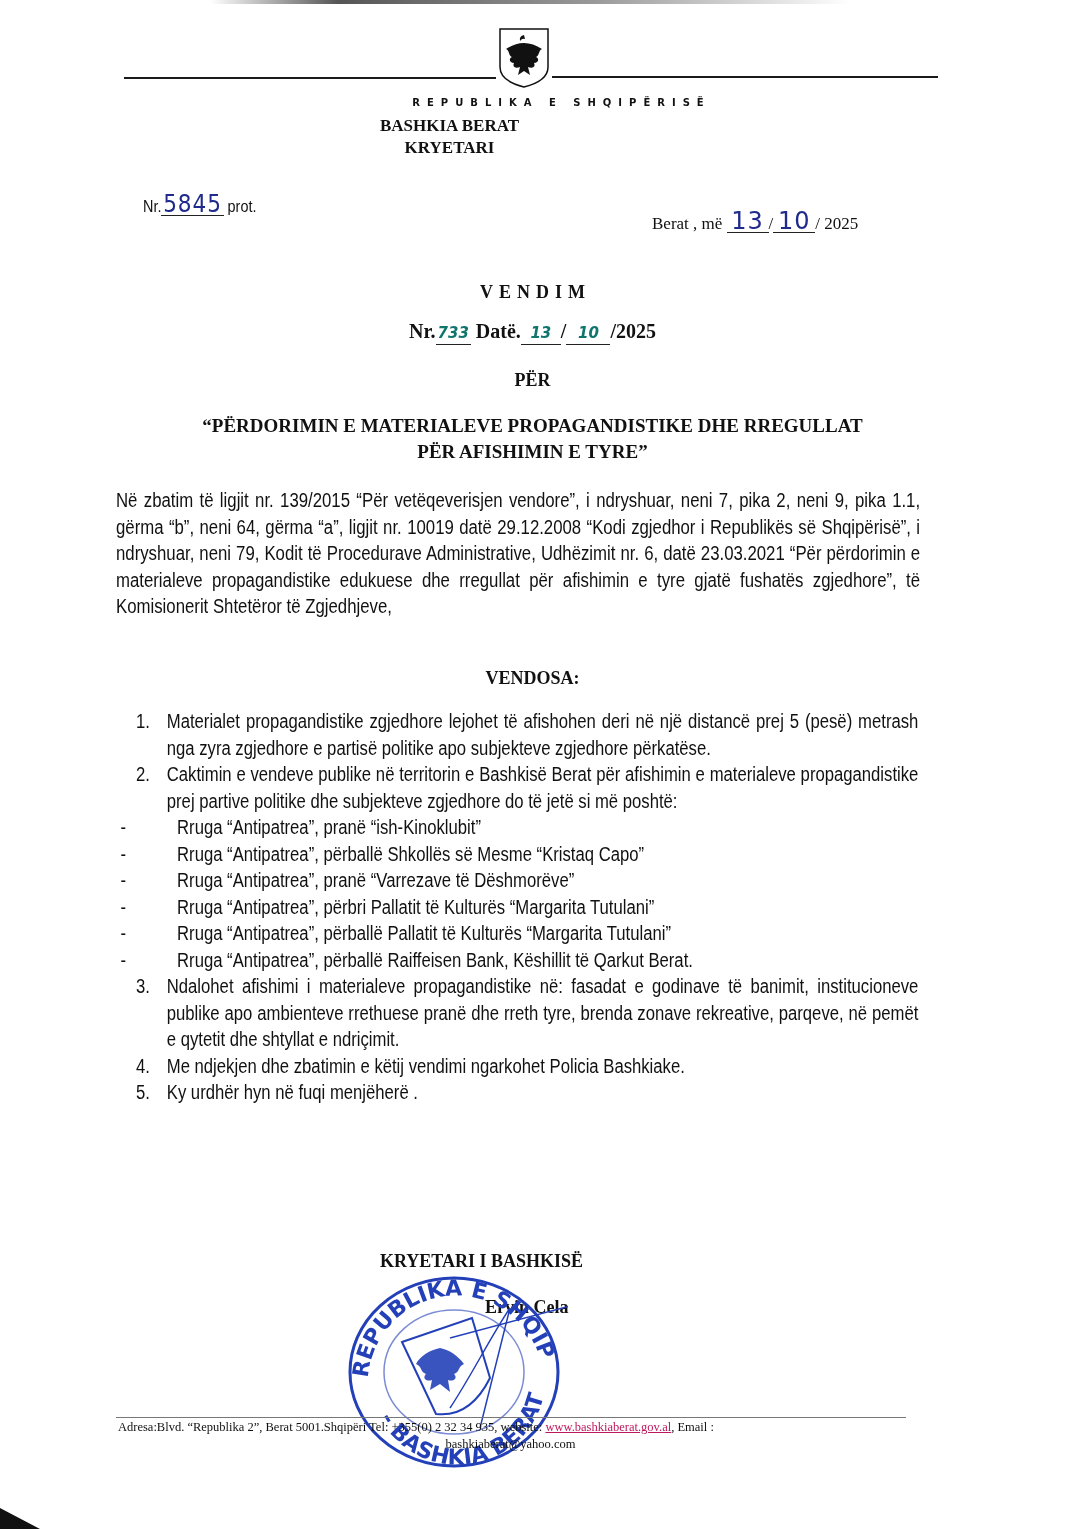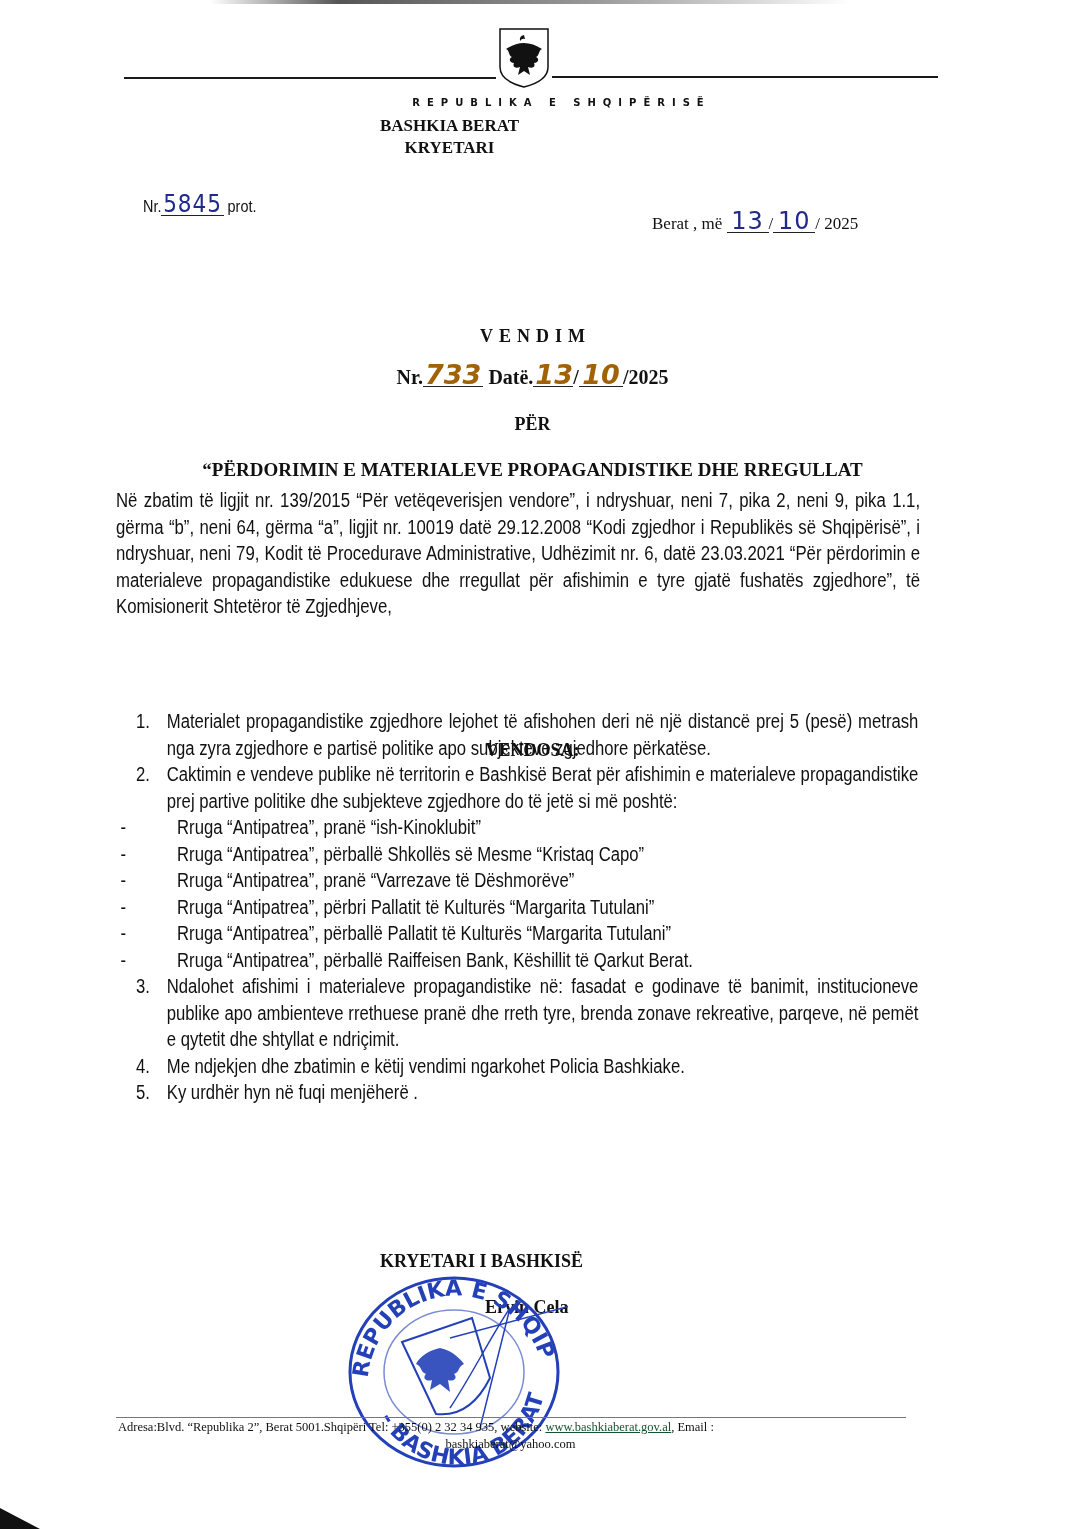--- a/index.html
+++ b/index.html
@@ -8,44 +8,44 @@
   .abs { position: absolute; }
   .top-smudge { left: 210px; top: 0; width: 640px; height: 4px;
                 background: linear-gradient(90deg, rgba(0,0,0,0) 0%, #555 20%, #999 60%, rgba(0,0,0,0) 100%);
                 border-radius: 2px; }
   .hline { height: 2px; background: #1a1a1a; }
   .emblem { left: 498px; top: 27px; width: 52px; height: 62px; }
   .rep { left: 0; width: 1065px; top: 97px; text-align: center; font-family: "DejaVu Sans", sans-serif;
          font-weight: bold; font-size: 10px; letter-spacing: 7px; text-indent: 58px; }
   .org { left: 0; width: 899px; text-align: center; font-weight: bold; font-size: 17px; }
   .hand { color: #1f2a8c; font-family: "DejaVu Sans", sans-serif; font-size: 24px; letter-spacing: 1px; }
-  .hand-sm { color: #a16207; font-family: "DejaVu Sans", sans-serif; font-size: 27px; font-style: italic; }
+  .hand-sm { color: #0f766e; font-family: "DejaVu Sans", sans-serif; font-size: 15px; font-style: italic; }
   .ul { border-bottom: 1px solid #222; display: inline-block; padding: 0 2px; line-height: 22px; }
   .prot { left: 143px; top: 193px; font-family: "Liberation Sans", sans-serif; font-size: 16px; transform: scaleX(0.9); transform-origin: left; }
   .datehdr { left: 652px; top: 190px; font-size: 17px; margin-top: 20px; }
-  .title { left: 0; width: 1065px; text-align: center; font-weight: bold; margin-top: 44px; }
+  .title { left: 0; width: 1065px; text-align: center; font-weight: bold; }
   .vendim { top: 282px; font-size: 18px; letter-spacing: 6px; text-indent: 6px; }
   .nrline { top: 320px; font-size: 20px; }
   .per { top: 370px; font-size: 18px; }
   .subj { top: 413px; font-size: 19px; line-height: 26px; }
   .body { left: 116px; width: 804px; font-family: "Liberation Sans", sans-serif; font-size: 19.5px;
           line-height: 26.5px; text-align: justify; transform: scaleX(0.86); transform-origin: left top; }
   .para { top: 487px; text-align-last: left; }
-  .vendosa { top: 696px; font-size: 18px; }
+  .vendosa { top: 668px; font-size: 18px; }
   .list { position: absolute; left: 136px; font-family: "Liberation Sans", sans-serif; font-size: 19.5px; line-height: 26.5px; }
   .item { position: relative; padding-left: 36px; text-align: justify; }
   .item .num { position: absolute; left: 0; top: 0; }
   .dash { position: relative; padding-left: 48px; }
   .dash .mk { position: absolute; left: -18px; top: 0; }
   .sig-title { left: 380px; top: 1251px; font-weight: bold; font-size: 18px; }
   .sig-name { left: 485px; top: 1297px; font-weight: bold; font-size: 18px; }
   .stamp { left: 340px; top: 1268px; width: 228px; height: 200px; }
   .footer-line { left: 116px; top: 1417px; width: 790px; height: 1px; background: #777; }
   .footer { left: 118px; top: 1420px; width: 800px; font-size: 12.5px; font-family: "Liberation Serif", serif; white-space: nowrap; }
-  .footer .link { color: #14532d; text-decoration: underline; }
+  .footer .link { color: #be185d; text-decoration: underline; }
   .footer2 { left: 0; width: 1021px; top: 1437px; text-align: center; font-size: 12.5px; }
   .corner { left: 0; top: 1508px; width: 0; height: 0; border-left: 40px solid #111; border-top: 21px solid transparent; }
 </style>
 </head>
 <body>
 
 <div class="abs top-smudge"></div>
 
 <div class="abs hline" style="left:124px; top:77px; width:372px;"></div>
 <div class="abs hline" style="left:552px; top:76px; width:386px;"></div>
@@ -68,20 +68,21 @@
 </div>
 
 <div class="abs title vendim">VENDIM</div>
 <div class="abs title nrline">
   <span>Nr.</span><span class="ul hand-sm">733</span>
   <span>Datë.</span><span class="ul hand-sm" style="width:36px;">13</span>/<span class="ul hand-sm" style="width:40px;">10</span><span>/2025</span>
 </div>
 <div class="abs title per">PËR</div>
 <div class="abs title subj">
   <div>“PËRDORIMIN E MATERIALEVE PROPAGANDISTIKE DHE RREGULLAT</div>
+  <div>PËR AFISHIMIN E TYRE”</div>
 </div>
 
 <div class="abs body para" style="width:935px;">Në zbatim të ligjit nr. 139/2015 “Për vetëqeverisjen vendore”, i ndryshuar, neni 7, pika 2, neni 9, pika 1.1, gërma “b”, neni 64, gërma “a”, ligjit nr. 10019 datë 29.12.2008 “Kodi zgjedhor i Republikës së Shqipërisë”, i ndryshuar, neni 79, Kodit të Procedurave Administrative, Udhëzimit nr. 6, datë 23.03.2021 “Për përdorimin e materialeve propagandistike edukuese dhe rregullat për afishimin e tyre gjatë fushatës zgjedhore”, të Komisionerit Shtetëror të Zgjedhjeve,</div>
 
 <div class="abs title vendosa">VENDOSA:</div>
 
 <div class="list" style="top:708px; width:915px; transform:scaleX(0.855); transform-origin:left top;">
   <div class="item">
     <span class="num">1.</span>
     <span>Materialet propagandistike zgjedhore lejohet të afishohen deri në një distancë prej 5 (pesë) metrash nga zyra zgjedhore e partisë politike apo subjekteve zgjedhore përkatëse.</span>

